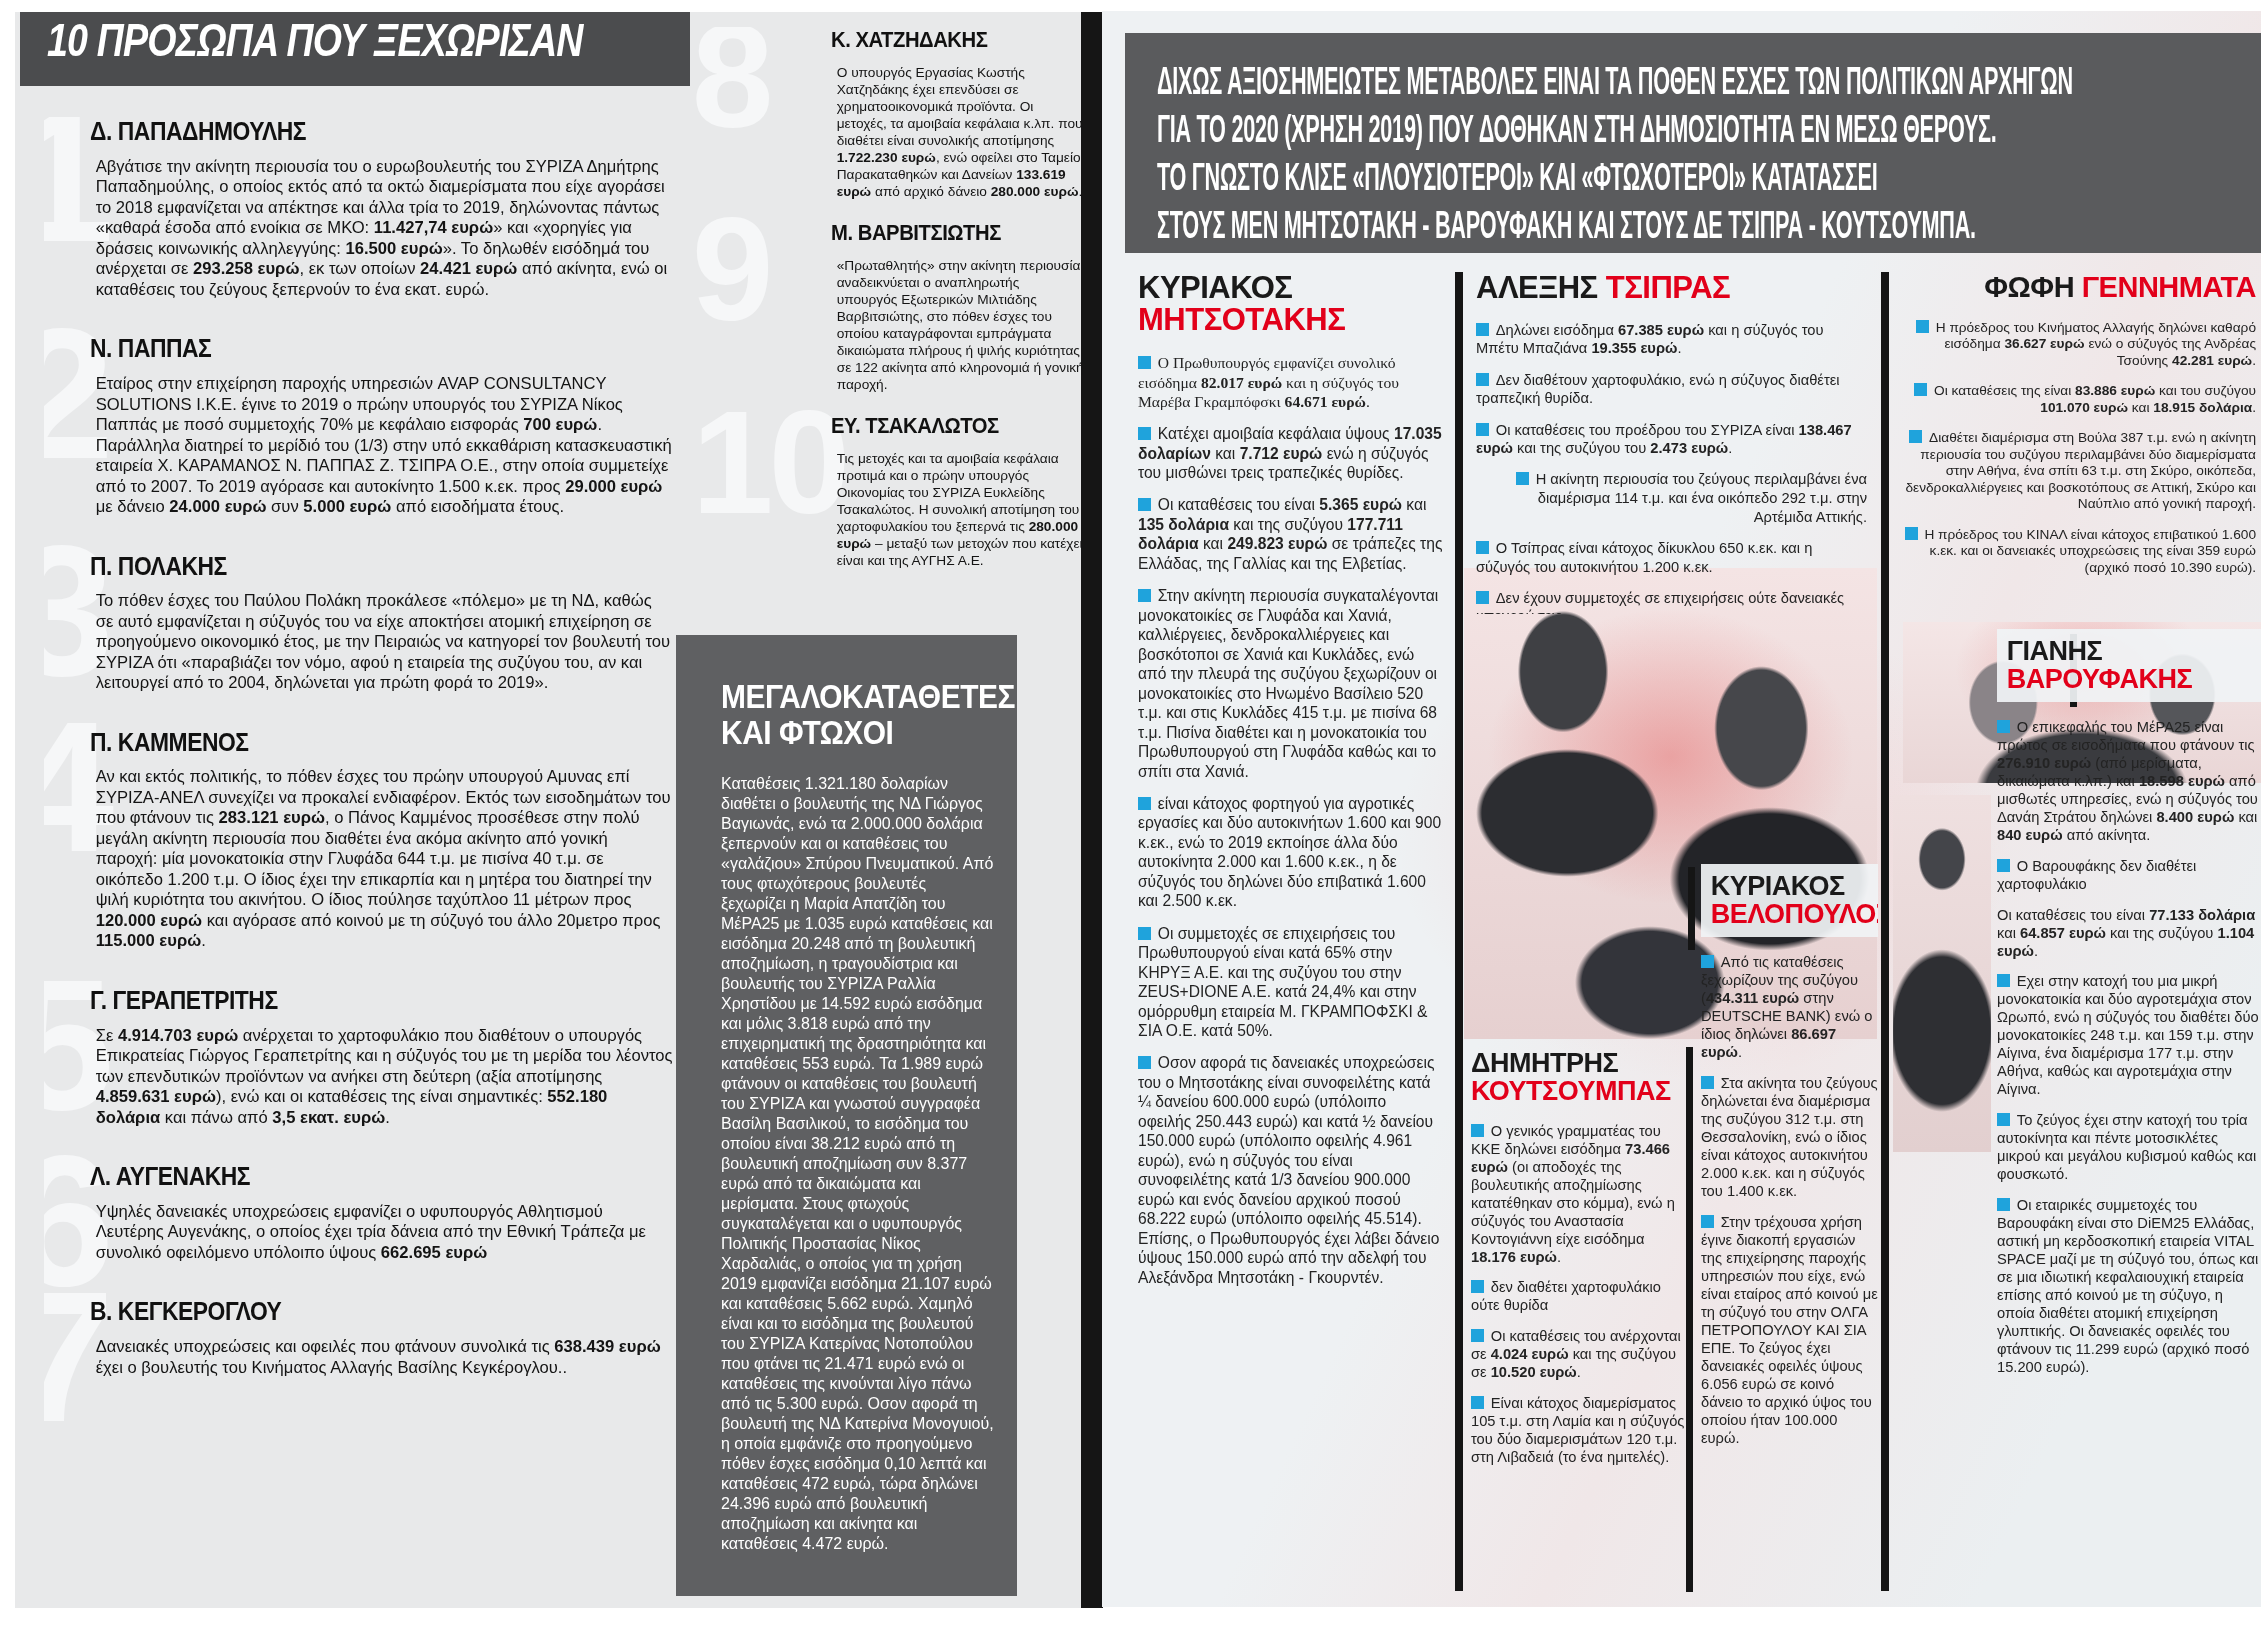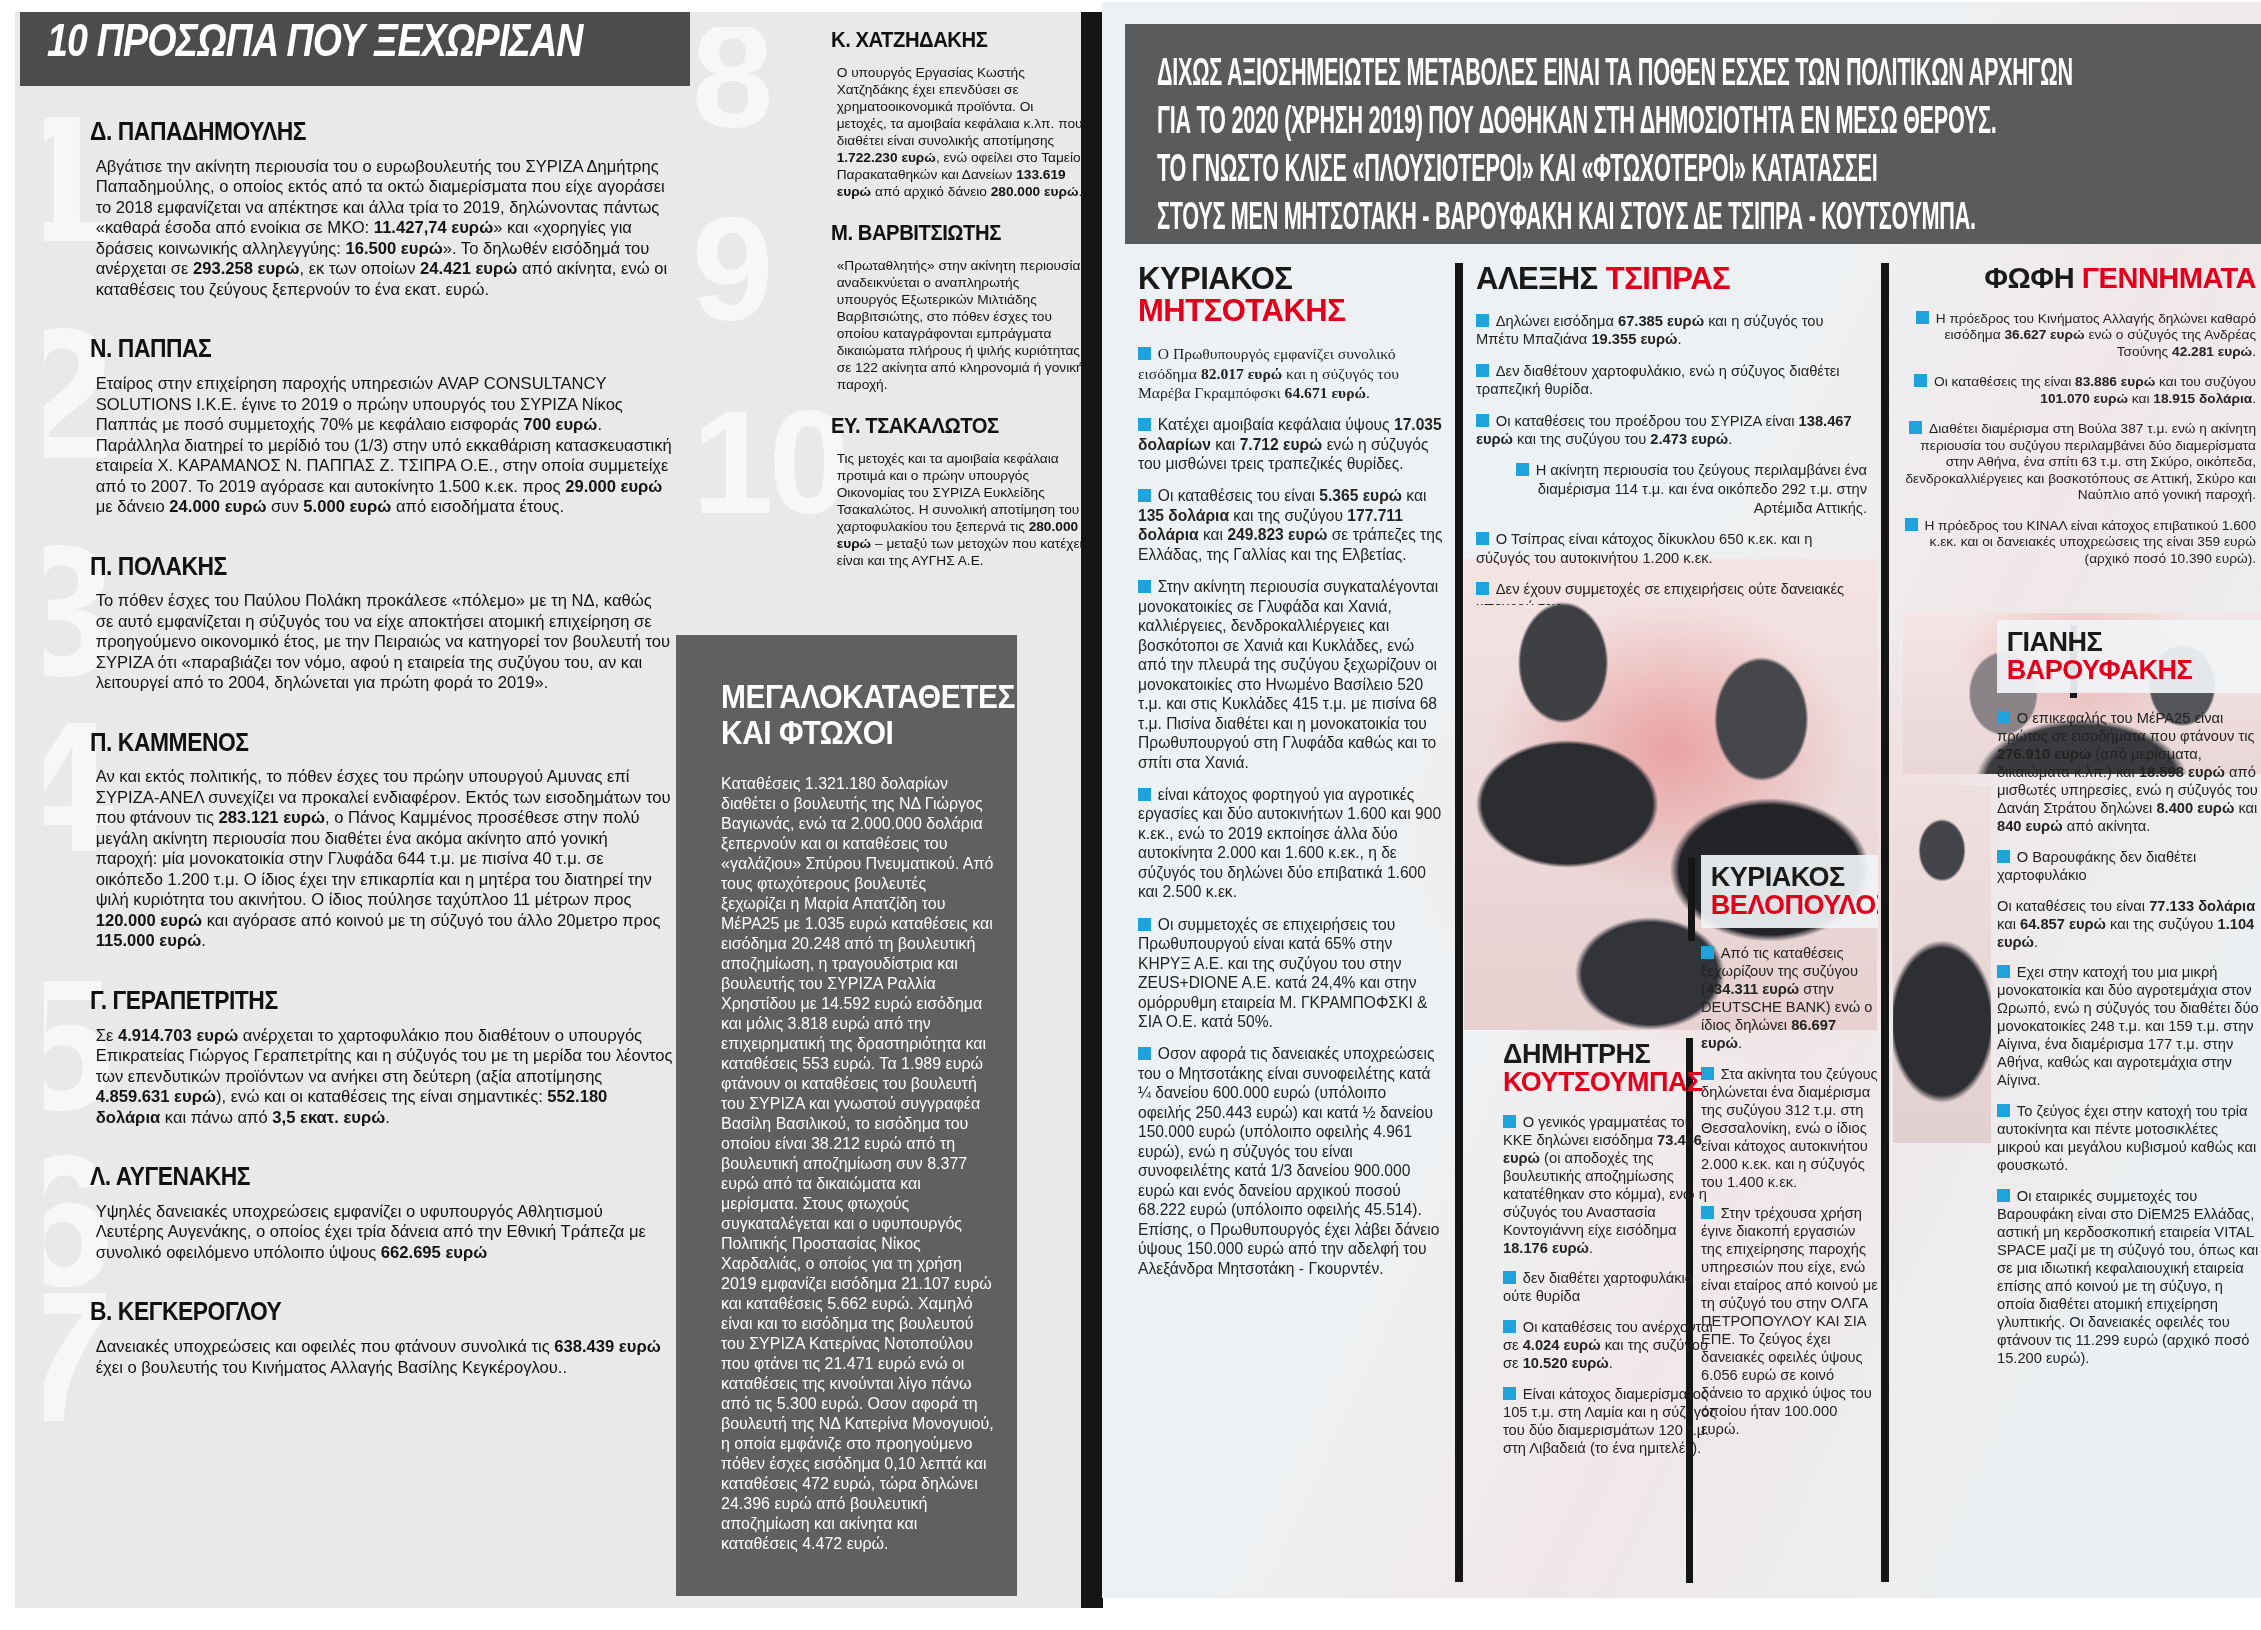--- a/index.html
+++ b/index.html
@@ -30,21 +30,21 @@
   #mid-items .item-body{font-size:13.7px;line-height:17px;}
   
   #mega-box{position:absolute;left:676px;top:635px;width:341px;height:961px;background:#5f6062;
             padding:43px 22.5px 19.5px 45px;overflow:hidden;}
   #mega-box h2{margin:0 0 24.4px 0;color:#fff;font-size:34px;line-height:36px;font-weight:bold;
                letter-spacing:-0.5px;transform:scaleX(.88);transform-origin:0 0;white-space:nowrap;}
   #mega-text{margin:0;color:#fff;font-size:16px;line-height:20px;}
   
   #rule-main{position:absolute;left:1081px;top:12.2px;width:21.5px;height:1596px;background:#151515;}
   
-  #right-area{position:absolute;left:1102px;top:2px;width:1159px;height:1596px;
+  #right-area{position:absolute;left:1102px;top:11px;width:1159px;height:1596px;
      background:
        radial-gradient(440px 342px at 52% 52%, rgba(235,120,120,.20), rgba(235,120,120,0) 70%),
        linear-gradient(115deg,#eef1f3 45%,#f0e7e8 62%,#ebeff1 85%);}
   #right-header{position:absolute;left:22.5px;top:22px;width:1136px;height:220px;background:#5a5b5d;
                 padding:23.5px 0 0 32px;overflow:hidden;}
   .rh-line{color:#fff;font-weight:bold;font-size:38px;line-height:48px;letter-spacing:-0.5px;
            white-space:nowrap;transform:scaleX(.57);transform-origin:0 50%;}
   
   .vrule{position:absolute;background:#151515;z-index:3;}
   
@@ -215,21 +215,21 @@
         </div>
       </article>
     <article class="profile" style="left:599px;top:853px;width:177px;height:743px;overflow:hidden;">
     <h2 class="pname hpatch" style="font-size: 27px;"><span class="pfirst">ΚΥΡΙΑΚΟΣ</span><br><span class="plast">ΒΕΛΟΠΟΥΛΟΣ</span></h2>
         <div class="bullets" style="font-size: 14.7px;">
           <p class="bullet" style="font-size: 14.7px; line-height: 18px;"><span class="sq"></span>Από τις καταθέσεις ξεχωρίζουν της συζύγου (<b>434.311 ευρώ</b> στην DEUTSCHE BANK) ενώ ο ίδιος δηλώνει <b>86.697 ευρώ</b>.</p>
           <p class="bullet" style="font-size: 14.7px; line-height: 18px;"><span class="sq"></span>Στα ακίνητα του ζεύγους δηλώνεται ένα διαμέρισμα της συζύγου 312 τ.μ. στη Θεσσαλονίκη, ενώ ο ίδιος είναι κάτοχος αυτοκινήτου 2.000 κ.εκ. και η σύζυγός του 1.400 κ.εκ.</p>
           <p class="bullet" style="font-size: 14.7px; line-height: 18px;"><span class="sq"></span>Στην τρέχουσα χρήση έγινε διακοπή εργασιών της επιχείρησης παροχής υπηρεσιών που είχε, ενώ είναι εταίρος από κοινού με τη σύζυγό του στην ΟΛΓΑ ΠΕΤΡΟΠΟΥΛΟΥ ΚΑΙ ΣΙΑ ΕΠΕ. Το ζεύγος έχει δανειακές οφειλές ύψους 6.056 ευρώ σε κοινό δάνειο το αρχικό ύψος του οποίου ήταν 100.000 ευρώ.</p>
         </div>
       </article>
-    <article class="profile" style="left:369px;top:1038px;width:215px;height:557px;overflow:hidden;margin-left:32px;">
+    <article class="profile" style="left:369px;top:1038px;width:215px;height:557px;overflow:hidden;">
     <h2 class="pname" style="font-size: 27px;"><span class="pfirst">ΔΗΜΗΤΡΗΣ</span><br><span class="plast">ΚΟΥΤΣΟΥΜΠΑΣ</span></h2>
         <div class="bullets" style="font-size: 14.7px;">
           <p class="bullet" style="font-size: 14.7px; line-height: 18px;"><span class="sq"></span>Ο γενικός γραμματέας του ΚΚΕ δηλώνει εισόδημα <b>73.466 ευρώ</b> (οι αποδοχές της βουλευτικής αποζημίωσης κατατέθηκαν στο κόμμα), ενώ η σύζυγός του Αναστασία Κοντογιάννη είχε εισόδημα <b>18.176 ευρώ</b>.</p>
           <p class="bullet" style="font-size: 14.7px; line-height: 18px;"><span class="sq"></span>δεν διαθέτει χαρτοφυλάκιο ούτε θυρίδα</p>
           <p class="bullet" style="font-size: 14.7px; line-height: 18px;"><span class="sq"></span>Οι καταθέσεις του ανέρχονται σε <b>4.024 ευρώ</b> και της συζύγου σε <b>10.520 ευρώ</b>.</p>
           <p class="bullet" style="font-size: 14.7px; line-height: 18px;"><span class="sq"></span>Είναι κάτοχος διαμερίσματος 105 τ.μ. στη Λαμία και η σύζυγός του δύο διαμερισμάτων 120 τ.μ. στη Λιβαδειά (το ένα ημιτελές).</p>
         </div>
       </article>
   </section>
 </div>

